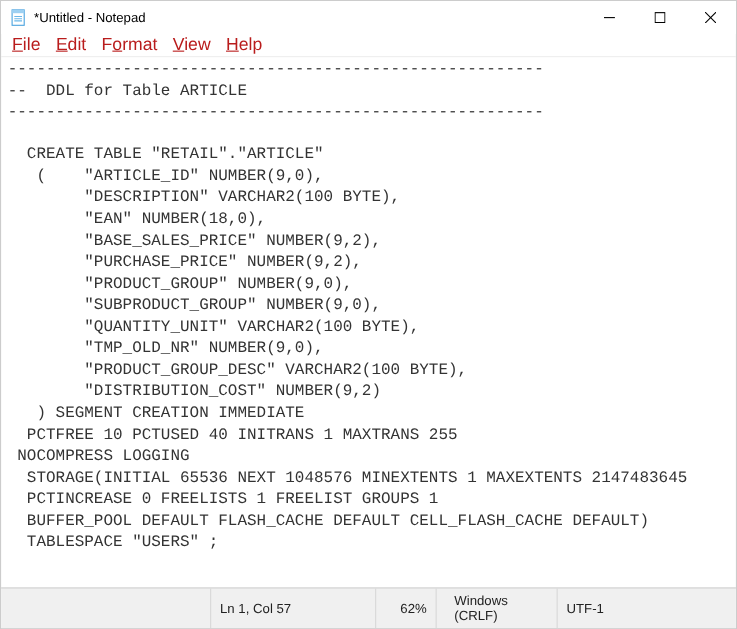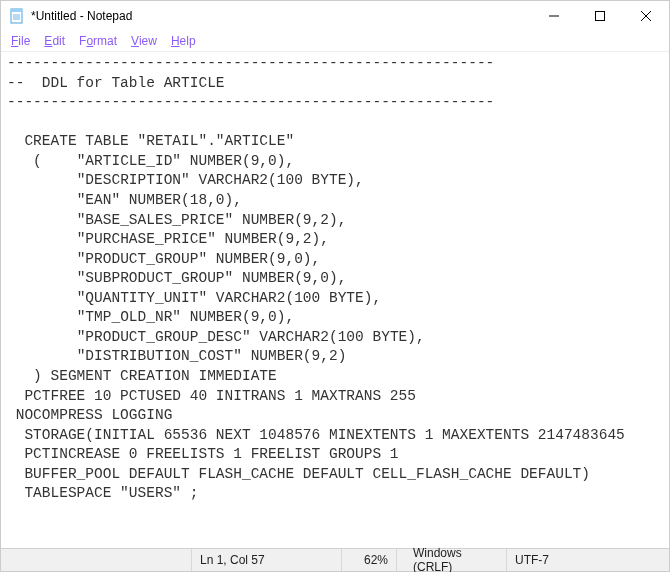--- a/index.html
+++ b/index.html
@@ -43,37 +43,37 @@
   .win-btn svg { display: block; }
   .menubar {
     height: 20px;
     display: flex; align-items: center;
     padding: 0 4px;
     gap: 2px;
   }
   .menu-item {
     padding: 1px 6px;
     cursor: default;
-    font-size: 12px;
-    color: #8b5cf6;
+    font-size: 16px;
+    color: #b91c1c;
   }
   .menu-item .ul { text-decoration: underline; }
   .editor {
     flex: 1;
     padding: 2px 6px 2px 6px;
     font-family: Consolas, "Courier New", monospace;
     font-size: 14.5px;
     line-height: 1.35;
     white-space: pre;
     overflow: hidden;
     color: #333333;
     border-top: 1px solid #eeeeee;
   }
   .statusbar {
-    height: 23px;
+    height: 37px;
     display: flex;
     border-top: 1px solid #d0d0d0;
     background: #f0f0f0;
     font-size: 12px;
     color: #222;
   }
   .status-cell {
     display: flex; align-items: center;
     padding: 0 8px;
     border-left: 1px solid #d8d8d8;
@@ -152,16 +152,16 @@
   PCTINCREASE 0 FREELISTS 1 FREELIST GROUPS 1
   BUFFER_POOL DEFAULT FLASH_CACHE DEFAULT CELL_FLASH_CACHE DEFAULT)
   TABLESPACE "USERS" ;
 </div>
 
   <div class="statusbar">
     <div class="status-cell first spacer-cell"></div>
     <div class="status-cell lncol-cell">Ln 1, Col 57</div>
     <div class="status-cell zoom-cell">62%</div>
     <div class="status-cell eol-cell">Windows (CRLF)</div>
-    <div class="status-cell enc-cell">UTF-7</div>
+    <div class="status-cell enc-cell">UTF-1</div>
   </div>
 
 </div>
 
 </body></html>

